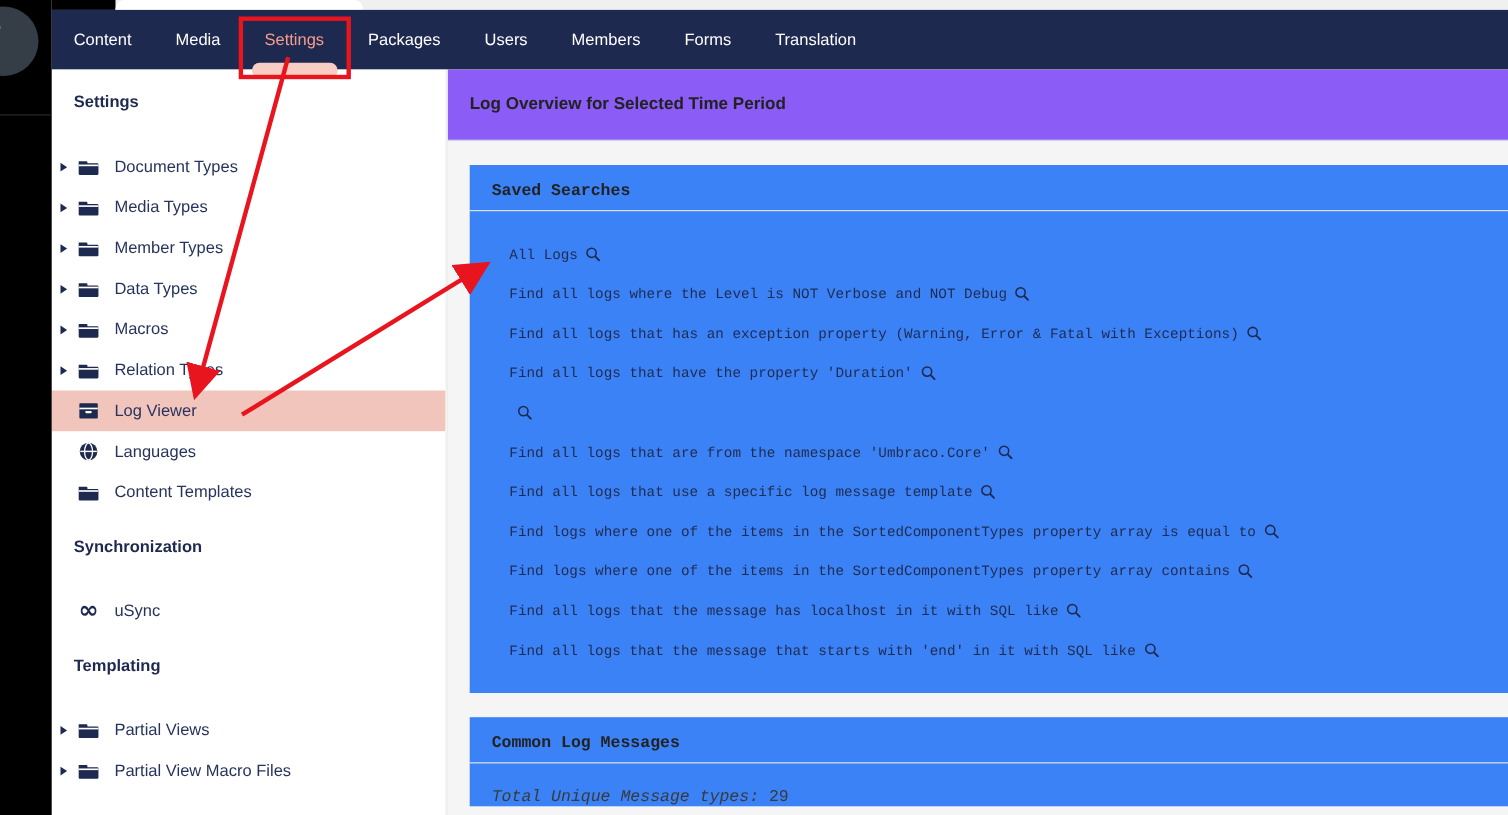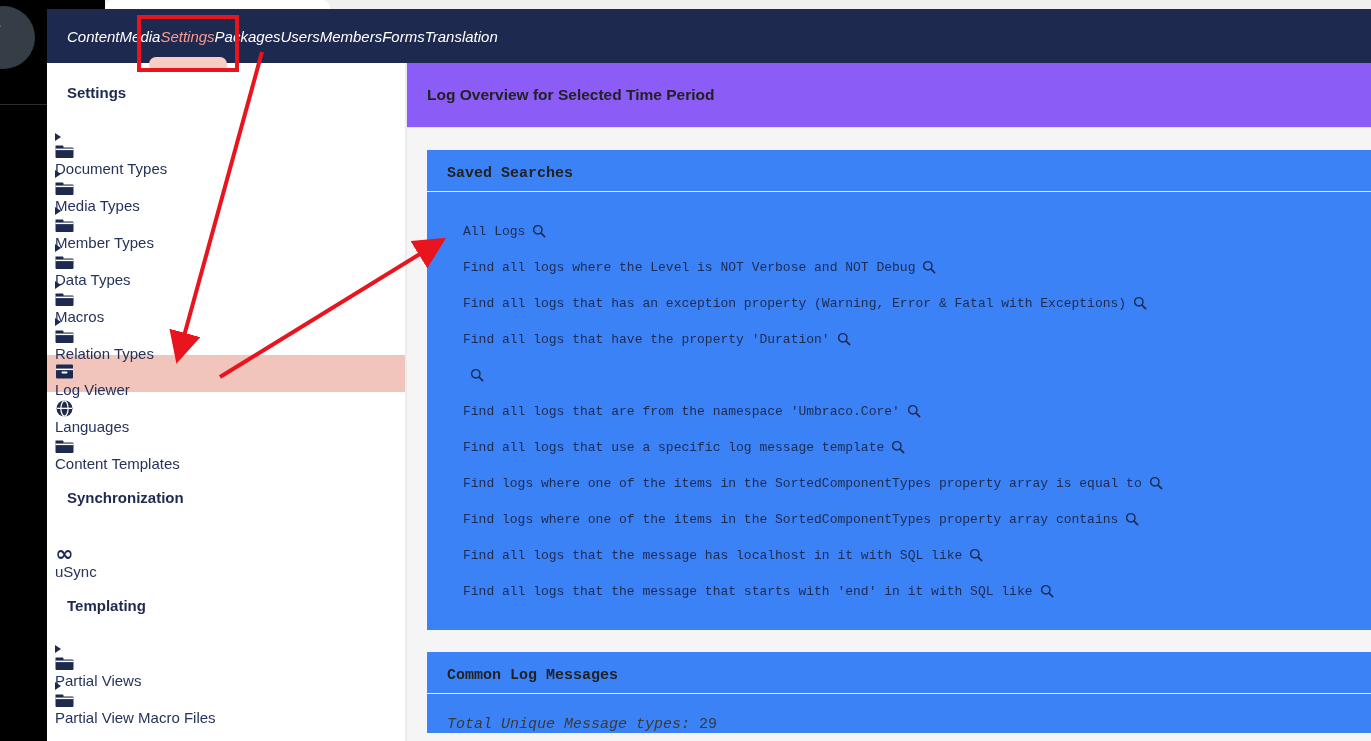--- a/index.html
+++ b/index.html
@@ -48,24 +48,23 @@
   .strip-black{position:absolute;left:0;top:0;width:58px;height:9px;background:#000;}
   .browser-tab{
     position:absolute;left:58px;top:0;width:225px;height:9px;
     background:#fff;border-radius:8px 8px 0 0;
   }
 
   
   .navbar{
     position:absolute;left:47px;top:9px;width:1324px;height:54px;
     background:var(--navy);
-    display:flex;align-items:stretch;
+    display:flex;align-items:stretch;gap:40px;
     padding-left:20px;
     z-index:4;
-    font-style:italic;
   }
   .nav-tab{
     position:relative;display:flex;align-items:center;
     color:#fff;font-size:15px;cursor:pointer;white-space:nowrap;
   }
   .nav-tab.active{color:var(--coral);}
   .nav-indicator{display:none;}
   .nav-tab.active .nav-indicator{
     display:block;position:absolute;left:50%;bottom:-8px;
     transform:translateX(-50%);
@@ -86,22 +85,22 @@
     position:absolute;left:47px;top:63px;width:359px;height:678px;
     background:#fff;border-right:1px solid #ececec;z-index:2;
     overflow:hidden;
   }
   .side-title{
     padding:21px 0 0 20px;
     font-size:15px;font-weight:bold;color:var(--navy);
   }
   .tree{margin-top:32px;}
   .tree-item{
-    display:flex;align-items:flex-start;height:37px;
-    padding-left:8px;cursor:pointer;flex-direction:column;
+    display:flex;align-items:center;height:37px;
+    padding-left:8px;cursor:pointer;
   }
   .tree-item.active{background:var(--row-pink);}
   .caret{
     width:7px;height:9px;margin-right:9px;flex:0 0 7px;
     display:flex;align-items:center;
   }
   .caret::before{
     content:"";display:block;
     border-left:6px solid var(--navy);
     border-top:4.5px solid transparent;

